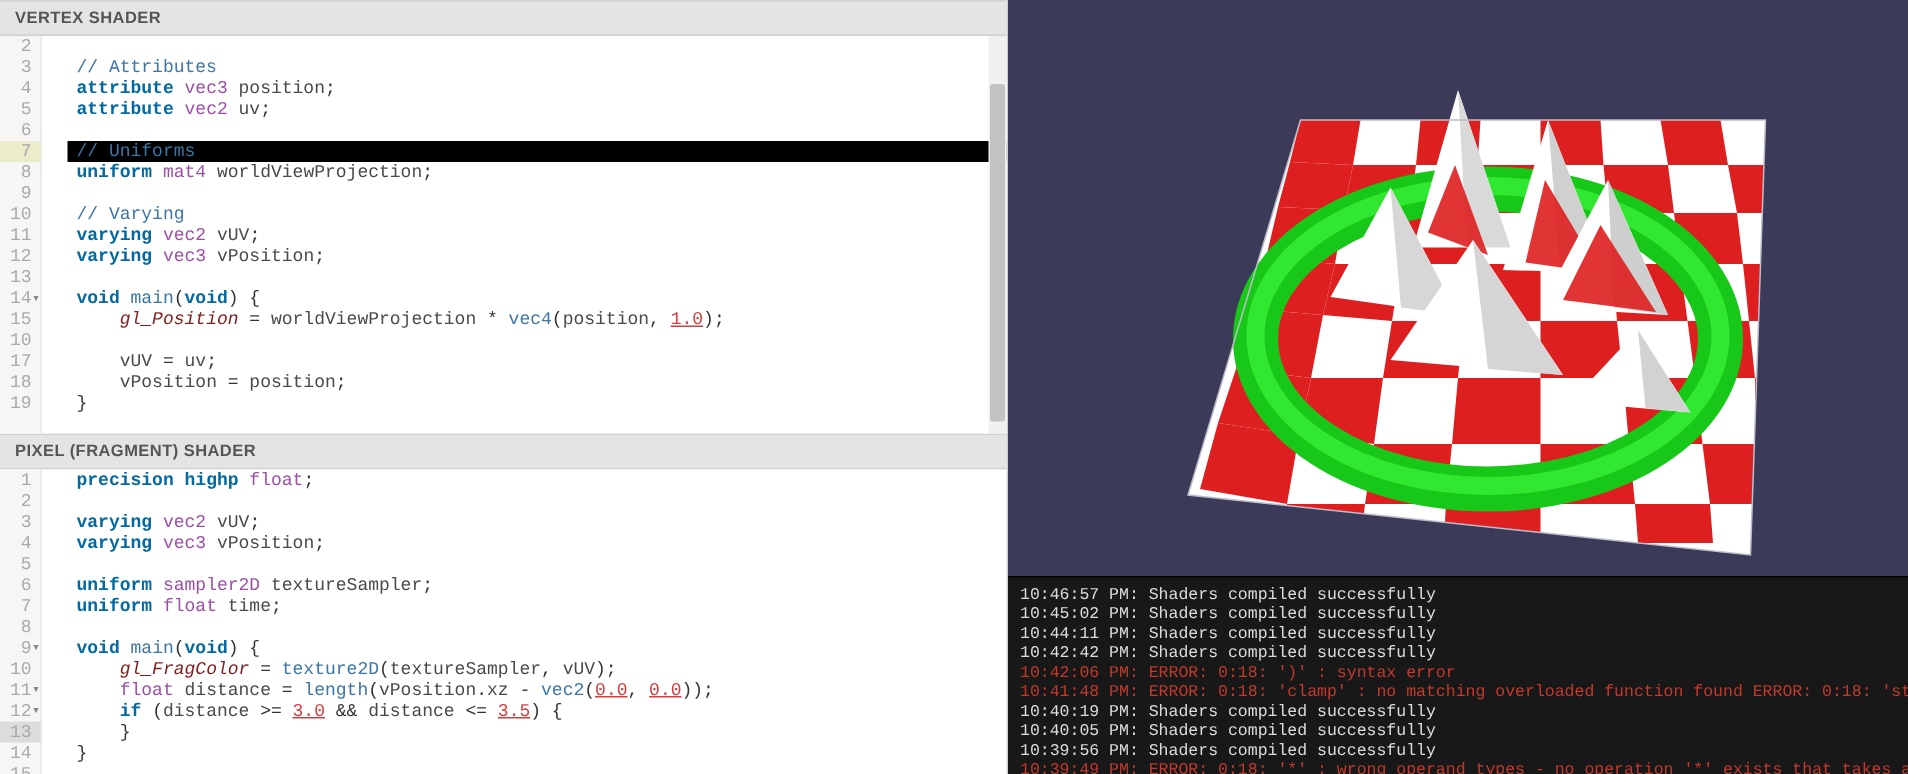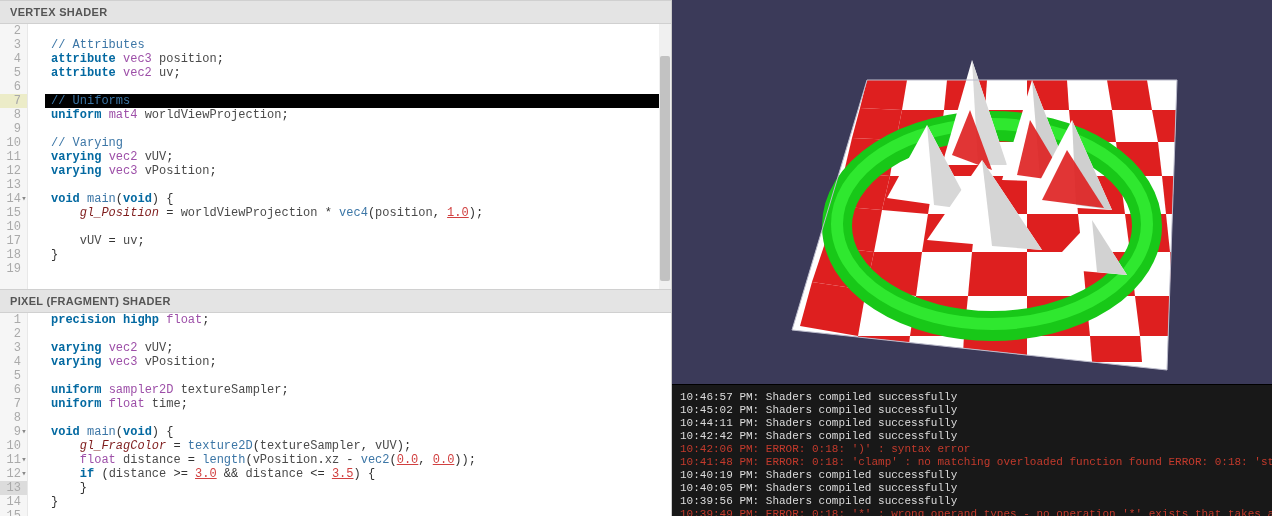--- a/index.html
+++ b/index.html
@@ -138,20 +138,21 @@
         <div class="code-line"><span class="kw">uniform</span> <span class="type">mat4</span> <span class="id">worldViewProjection</span>;</div>
         <div class="code-line"></div>
         <div class="code-line"><span class="com">// Varying</span></div>
         <div class="code-line"><span class="kw">varying</span> <span class="type">vec2</span> <span class="id">vUV</span>;</div>
         <div class="code-line"><span class="kw">varying</span> <span class="type">vec3</span> <span class="id">vPosition</span>;</div>
         <div class="code-line"></div>
         <div class="code-line"><span class="kw">void</span> <span class="fn">main</span>(<span class="kw">void</span>) {</div>
         <div class="code-line">    <span class="gl">gl_Position</span> = <span class="id">worldViewProjection</span> * <span class="fn">vec4</span>(<span class="id">position</span>, <span class="num">1.0</span>);</div>
         <div class="code-line"></div>
         <div class="code-line">    <span class="id">vUV</span> = <span class="id">uv</span>;</div>
+        <div class="code-line">    <span class="id">vPosition</span> = <span class="id">position</span>;</div>
         <div class="code-line">}</div>
       </div>
     <div class="scroll-track">
       <div class="scroll-thumb" style="top: 12%; height: 85%;"></div>
     </div>
   </div>
 
   <div class="pane-header">PIXEL (FRAGMENT) SHADER</div>
 
   <div class="editor pixel-editor">

